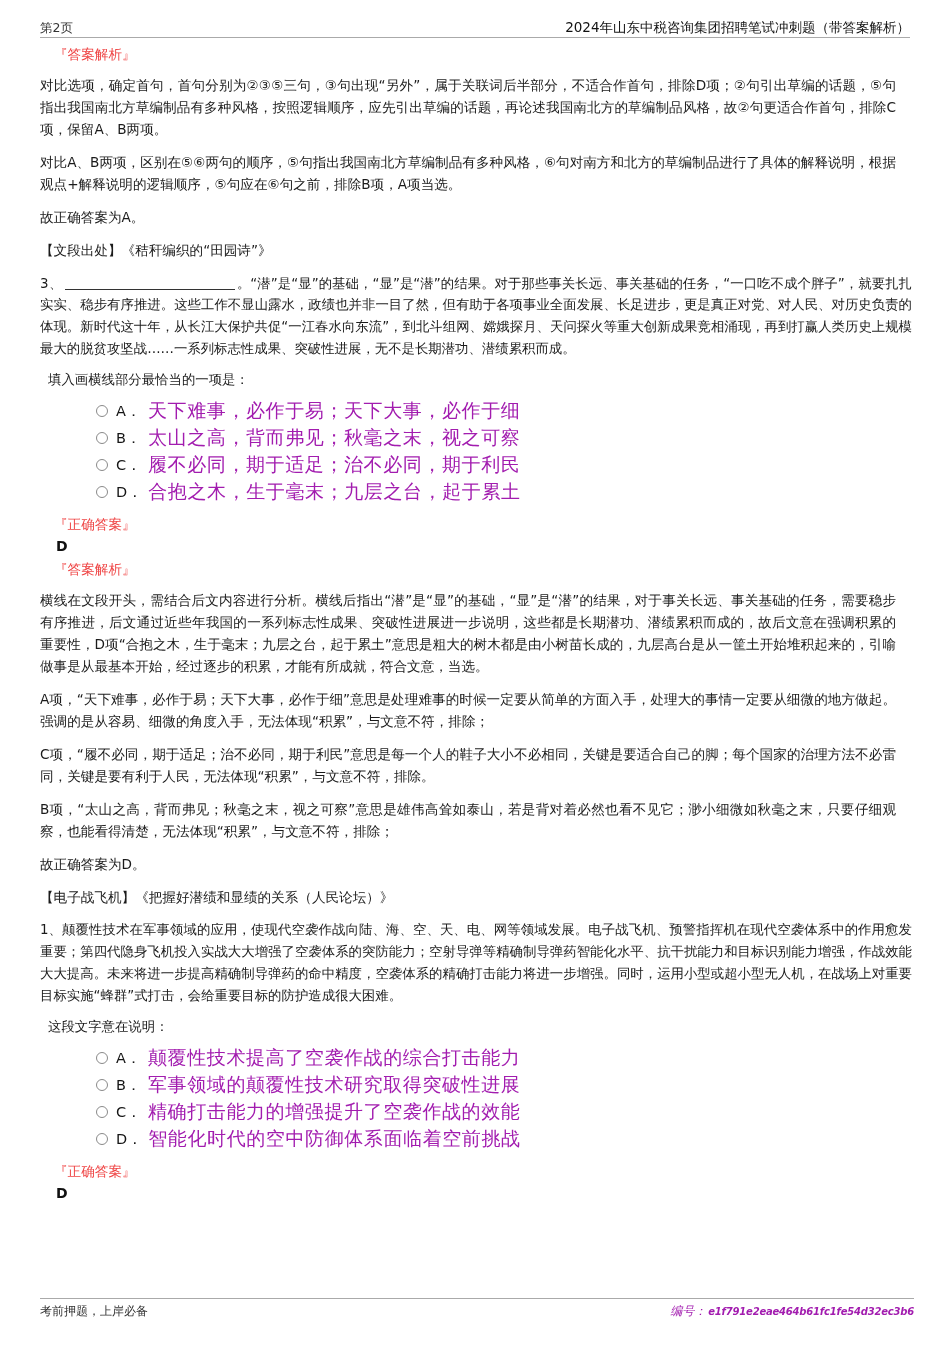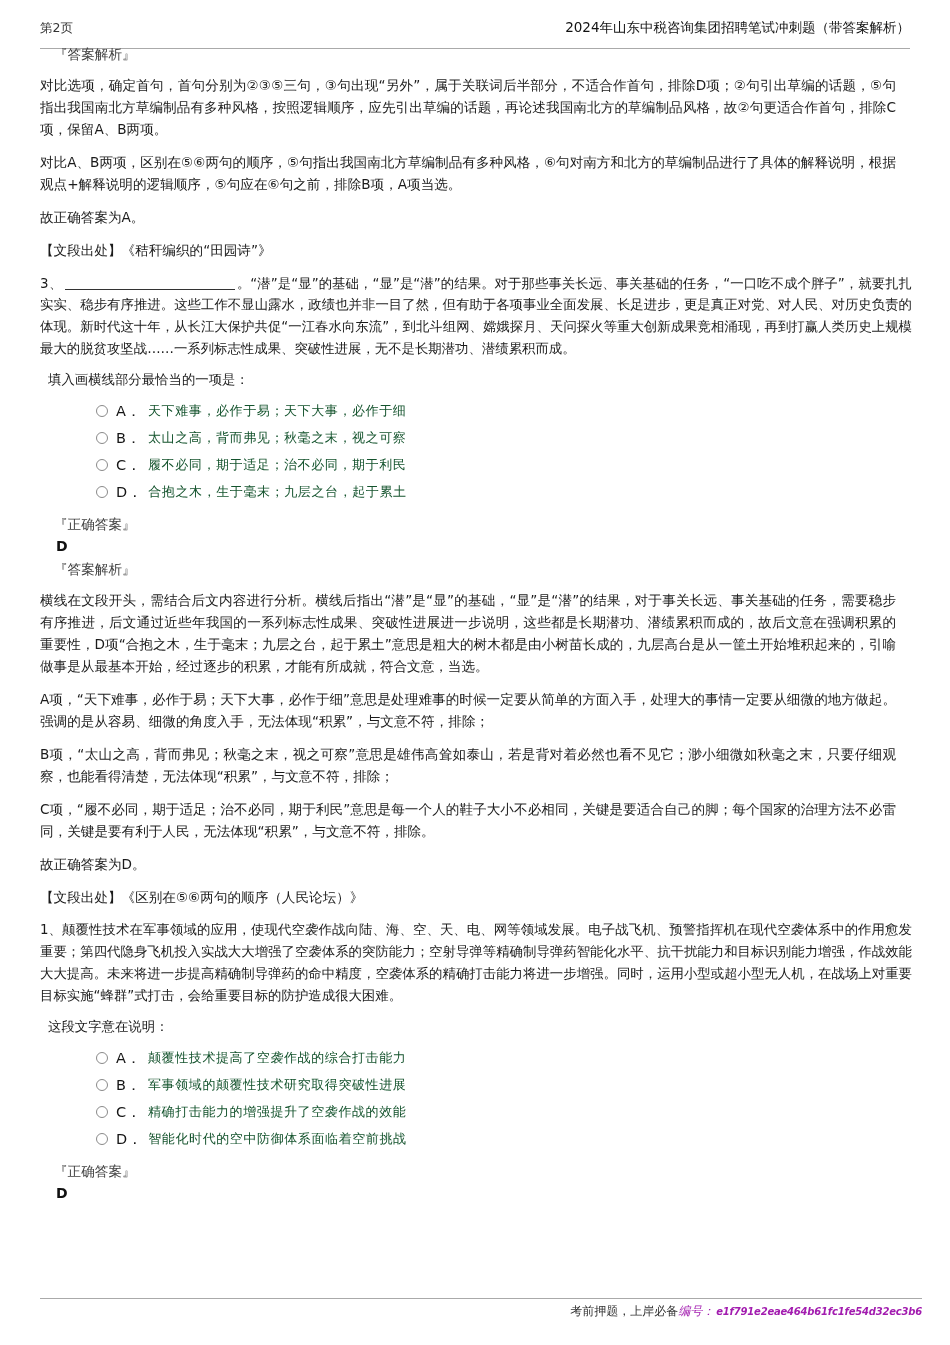--- a/index.html
+++ b/index.html
@@ -26,45 +26,45 @@
   .page-header {
     position: absolute;
     top: 8px;
     left: 40px;
     right: 40px;
     height: 26px;
     display: flex;
     align-items: flex-end;
     justify-content: space-between;
     border-bottom: 1px solid #aaaaaa;
-    padding-bottom: 14px;
+    padding-bottom: 3px;
   }
   .header-left {
     font-size: 12.5px;
     color: #333;
     line-height: 1;
     letter-spacing: 0px;
   }
   .header-right {
     font-size: 13.5px;
     color: #111;
     line-height: 1;
     font-weight: 500;
   }
 
   
   .page-footer {
     position: absolute;
     bottom: 14px;
     left: 40px;
-    right: 28px;
+    right: 36px;
     height: 26px;
     display: flex;
     align-items: flex-start;
-    justify-content: flex-end;
+    justify-content: space-between;
     border-top: 1px solid #aaaaaa;
     padding-top: 6px;
   }
   .footer-left {
     font-size: 12px;
     color: #333;
     line-height: 1;
   }
   .footer-right {
     font-size: 12px;
@@ -84,21 +84,21 @@
   
   .content {
     position: absolute;
     top: 44px;
     left: 40px;
     width: 872px;
   }
   .tag-line {
     font-size: 13.6px;
     line-height: 1.5;
-    color: #404040;
+    color: #ef4444;
     margin: 0 0 10px 0;
     padding-left: 14px;
   }
   .tag-line.tight { margin-bottom: 2px; }
 
   .para {
     font-size: 13.6px;
     line-height: 1.62;
     color: #1b1b1b;
     text-align: justify;
@@ -152,22 +152,22 @@
     flex: 0 0 auto;
     margin-right: 8px;
   }
   .opt-letter {
     font-size: 14.5px;
     color: #151515;
     min-width: 26px;
     letter-spacing: 0.3px;
   }
   .opt-text {
-    font-size: 13px;
-    color: #14532d;
+    font-size: 19px;
+    color: #a21caf;
     letter-spacing: 0.6px;
     padding-left: 6px;
   }
 
   
   .blank {
     display: inline-block;
     width: 170px;
     border-bottom: 1px solid #333;
     vertical-align: -2px;
@@ -219,24 +219,24 @@
         <span class="opt-text">合抱之木，生于毫末；九层之台，起于累土</span>
       </div>
     </div>
 
     <div class="tag-line tight">『正确答案』</div>
     <div class="answer-letter">D</div>
     <div class="tag-line">『答案解析』</div>
 
     <div class="para">横线在文段开头，需结合后文内容进行分析。横线后指出“潜”是“显”的基础，“显”是“潜”的结果，对于事关长远、事关基础的任务，需要稳步有序推进，后文通过近些年我国的一系列标志性成果、突破性进展进一步说明，这些都是长期潜功、潜绩累积而成的，故后文意在强调积累的重要性，D项“合抱之木，生于毫末；九层之台，起于累土”意思是粗大的树木都是由小树苗长成的，九层高台是从一筐土开始堆积起来的，引喻做事是从最基本开始，经过逐步的积累，才能有所成就，符合文意，当选。</div>
     <div class="para">A项，“天下难事，必作于易；天下大事，必作于细”意思是处理难事的时候一定要从简单的方面入手，处理大的事情一定要从细微的地方做起。强调的是从容易、细微的角度入手，无法体现“积累”，与文意不符，排除；</div>
+    <div class="para">C项，“履不必同，期于适足；治不必同，期于利民”意思是每一个人的鞋子大小不必相同，关键是要适合自己的脚；每个国家的治理方法不必雷同，关键是要有利于人民，无法体现“积累”，与文意不符，排除。</div>
     <div class="para">B项，“太山之高，背而弗见；秋毫之末，视之可察”意思是雄伟高耸如泰山，若是背对着必然也看不见它；渺小细微如秋毫之末，只要仔细观察，也能看得清楚，无法体现“积累”，与文意不符，排除；</div>
-    <div class="para">C项，“履不必同，期于适足；治不必同，期于利民”意思是每一个人的鞋子大小不必相同，关键是要适合自己的脚；每个国家的治理方法不必雷同，关键是要有利于人民，无法体现“积累”，与文意不符，排除。</div>
     <div class="para">故正确答案为D。</div>
-    <div class="para">【文段出处】《区别在⑤⑥两句的顺序（人民论坛）》</div>
+    <div class="para">【电子战飞机】《把握好潜绩和显绩的关系（人民论坛）》</div>
 
     <div class="stem">1、颠覆性技术在军事领域的应用，使现代空袭作战向陆、海、空、天、电、网等领域发展。电子战飞机、预警指挥机在现代空袭体系中的作用愈发重要；第四代隐身飞机投入实战大大增强了空袭体系的突防能力；空射导弹等精确制导弹药智能化水平、抗干扰能力和目标识别能力增强，作战效能大大提高。未来将进一步提高精确制导弹药的命中精度，空袭体系的精确打击能力将进一步增强。同时，运用小型或超小型无人机，在战场上对重要目标实施“蜂群”式打击，会给重要目标的防护造成很大困难。</div>
     <div class="prompt">这段文字意在说明：</div>
 
     <div class="options">
       <div class="option-row">
         <span class="radio"></span>
         <span class="opt-letter">A．</span>
         <span class="opt-text">颠覆性技术提高了空袭作战的综合打击能力</span>
       </div>

